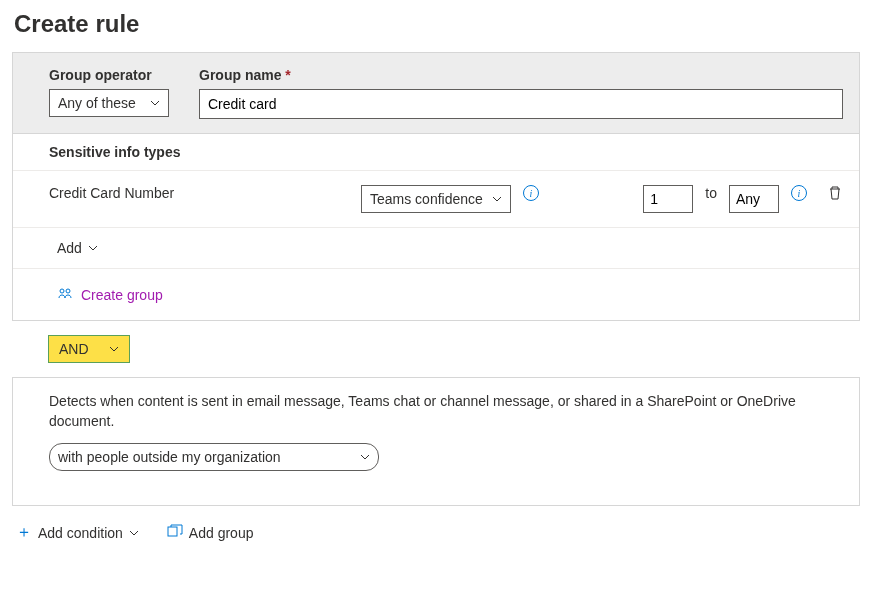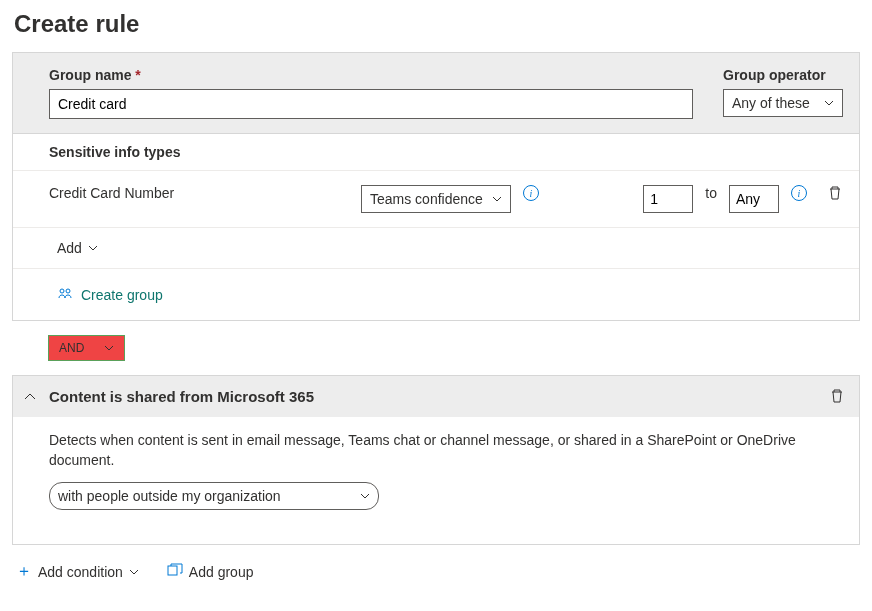--- a/index.html
+++ b/index.html
@@ -115,34 +115,34 @@
     gap: 6px;
     cursor: pointer;
   }
   .create-group-row {
     padding: 16px 16px 16px 44px;
     border-top: 1px solid #edebe9;
     display: flex;
     align-items: center;
     gap: 8px;
     cursor: pointer;
-    color: #0f766e;
+    color: #a21caf;
   }
   .and-pill-wrap {
     margin: 0 0 14px 36px;
   }
   .and-pill {
     display: inline-flex;
     align-items: center;
     gap: 20px;
-    background: #ef4444;
+    background: #fde047;
     border: 1px solid #5aa05a;
     padding: 5px 10px;
     cursor: pointer;
-    font-size: 12px;
+    font-size: 14px;
   }
   .section-header {
     background: #ededed;
     padding: 12px 16px 12px 36px;
     position: relative;
     display: flex;
     align-items: center;
   }
   .section-toggle {
     position: absolute;
@@ -181,36 +181,36 @@
   svg { stroke: currentColor; fill: none; }
 </style>
 </head>
 <body>
 
 <h1>Create rule</h1>
 
 <div class="card">
   <div class="card-header" style="position:relative;">
     <div class="group-header">
-      <div class="field-col">
-        <label class="label">
-          <span>Group name</span> <span class="required">*</span>
-        </label>
-        <input class="text-input" value="Credit card" style="">
-      </div>
       <div class="field-col operator">
         <label class="label">Group operator</label>
         <div class="select-box">
           <span>Any of these</span>
           <span class="chevron">
             <svg width="10" height="10" viewBox="0 0 10 10">
                 <path d="M1 3 L5 7 L9 3" stroke-width="1"></path>
               </svg>
           </span>
         </div>
+      </div>
+      <div class="field-col">
+        <label class="label">
+          <span>Group name</span> <span class="required">*</span>
+        </label>
+        <input class="text-input" value="Credit card" style="">
       </div>
     </div>
     <span class="header-delete trash-icon" style="right:-28px; top:34px; position:absolute;">
       <svg width="16" height="16" viewBox="0 0 16 16">
           <path d="M3 4h10M5 4V2h6v2M4 4l1 10h6l1-10" stroke-width="1"></path>
         </svg>
     </span>
   </div>
 
   <div class="sit-header">Sensitive info types</div>
@@ -264,33 +264,20 @@
     <span>AND</span>
     <span class="chevron">
       <svg width="10" height="10" viewBox="0 0 10 10">
           <path d="M1 3 L5 7 L9 3" stroke-width="1"></path>
         </svg>
     </span>
   </div>
 </div>
 
 <div class="card">
-  <div class="section-header">
-    <span class="section-toggle">
-      <svg width="14" height="14" viewBox="0 0 14 14">
-          <path d="M2 9 L7 4 L12 9" stroke-width="1"></path>
-        </svg>
-    </span>
-    <span class="section-title">Content is shared from Microsoft 365</span>
-    <span class="section-delete trash-icon">
-      <svg width="16" height="16" viewBox="0 0 16 16">
-          <path d="M3 4h10M5 4V2h6v2M4 4l1 10h6l1-10" stroke-width="1"></path>
-        </svg>
-    </span>
-  </div>
   <div class="section-body">
     <p class="desc-text">Detects when content is sent in email message, Teams chat or channel message, or shared in a SharePoint or OneDrive document.</p>
     <div class="select-box scope-select">
       <span>with people outside my organization</span>
       <span class="chevron">
         <svg width="10" height="10" viewBox="0 0 10 10">
             <path d="M1 3 L5 7 L9 3" stroke-width="1"></path>
           </svg>
       </span>
     </div>

